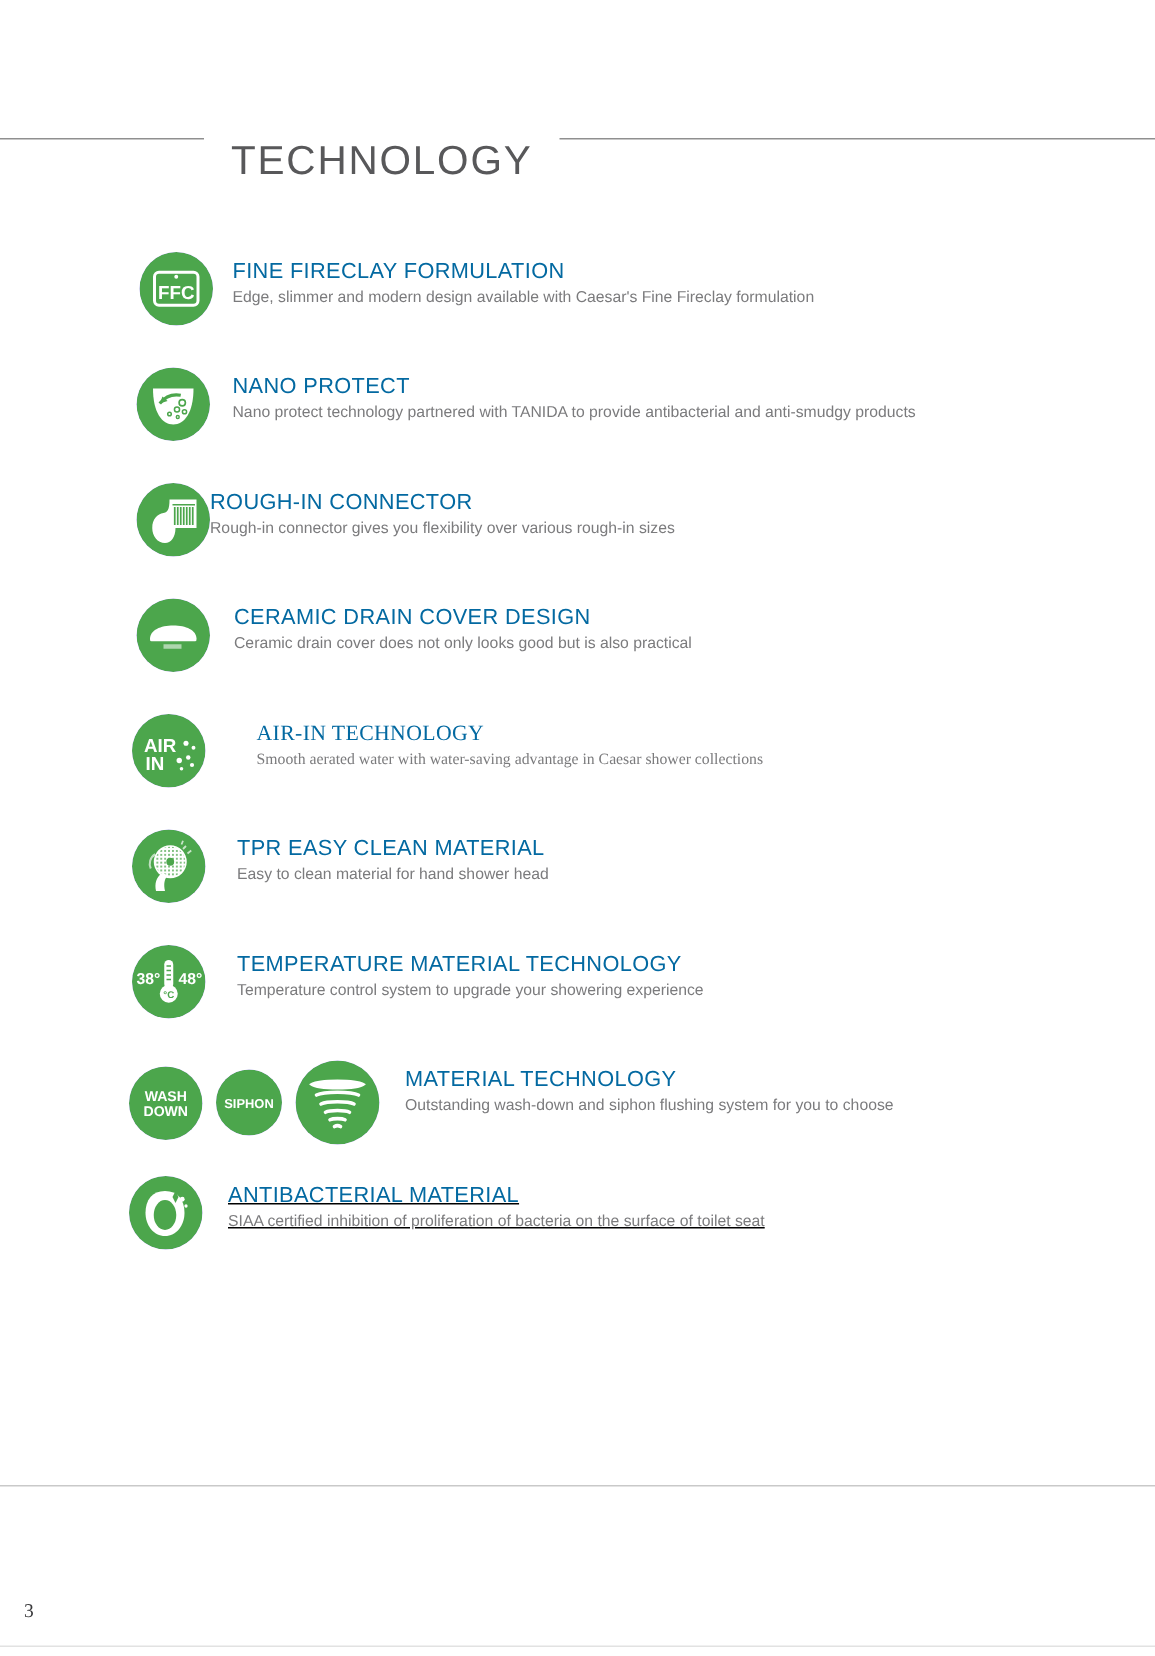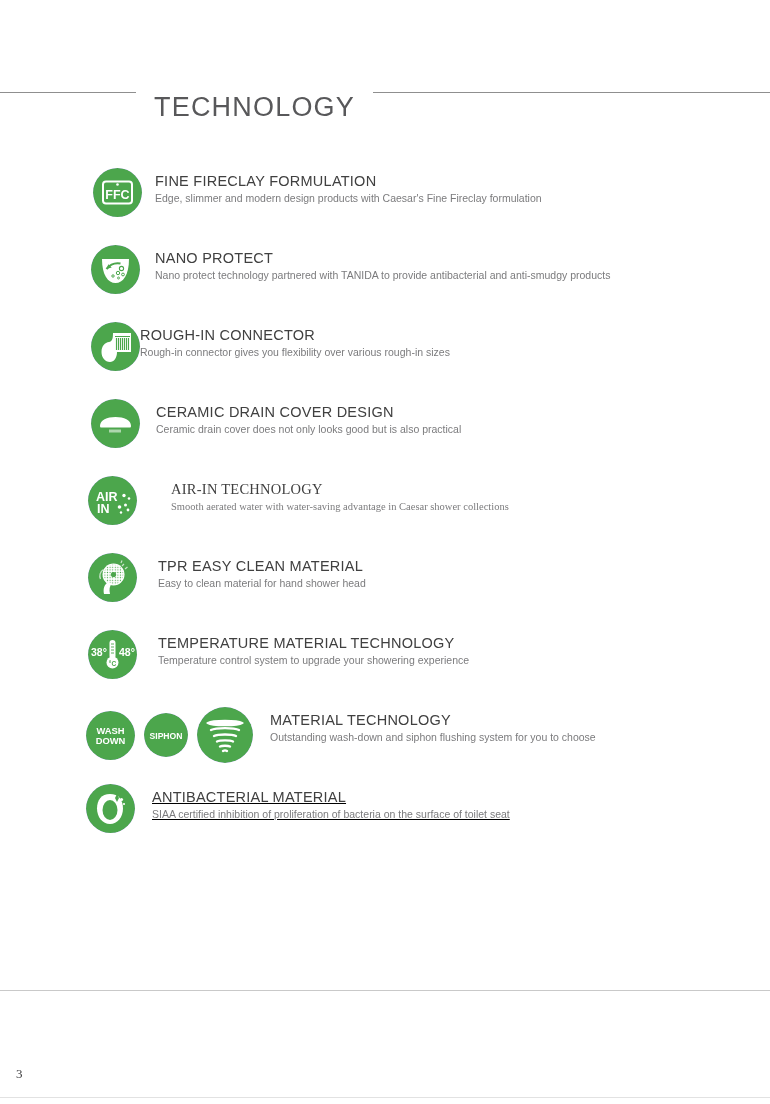--- a/index.html
+++ b/index.html
@@ -81,21 +81,21 @@
   }
   .icon-badge svg { display: block; }
 
   .feature-text {
     flex: 1 1 auto;
     padding-top: 4px;
   }
   .feature-title {
     font-size: 14.5px;
     letter-spacing: 0.25px;
-    color: #404040;
+    color: #0369a1;
     font-weight: 400;
     line-height: 18px;
     white-space: nowrap;
   }
   .feature-desc {
     font-size: 10.5px;
     color: #7b7b7d;
     line-height: 15px;
     font-weight: 400;
     white-space: nowrap;
@@ -179,21 +179,21 @@
           <svg width="49" height="49" viewBox="0 0 49 49">
             <circle cx="24.5" cy="24.5" r="24.5" fill="#4ca64c"></circle>
             <rect x="10" y="13.5" width="29" height="22" rx="3" ry="3" fill="none" stroke="#ffffff" stroke-width="2"></rect>
             <circle cx="24.5" cy="16.5" r="1.3" fill="#ffffff"></circle>
             <text x="24.5" y="31" text-anchor="middle" font-family="Liberation Sans, sans-serif" font-size="12.5" font-weight="700" fill="#ffffff">FFC</text>
           </svg>
         </div>
       </div>
       <div class="feature-text">
         <div class="feature-title">FINE FIRECLAY FORMULATION</div>
-        <div class="feature-desc">Edge, slimmer and modern design products  with Caesar's Fine Fireclay formulation</div>
+        <div class="feature-desc">Edge, slimmer and modern design available  with Caesar's Fine Fireclay formulation</div>
       </div>
     </div>
 
     <div class="feature-row r-nano">
       <div class="icon-group">
         <div class="icon-badge">
           <svg width="49" height="49" viewBox="0 0 49 49">
             <circle cx="24.5" cy="24.5" r="24.5" fill="#4ca64c"></circle>
             <path d="M11 14 H38 C38 30 32 38 24.5 38 C17 38 11 30 11 14 Z" fill="#ffffff"></path>
             <path d="M15.5 24 C19 19.5 24 17.5 29.5 18.5" fill="none" stroke="#4ca64c" stroke-width="2.1"></path>

